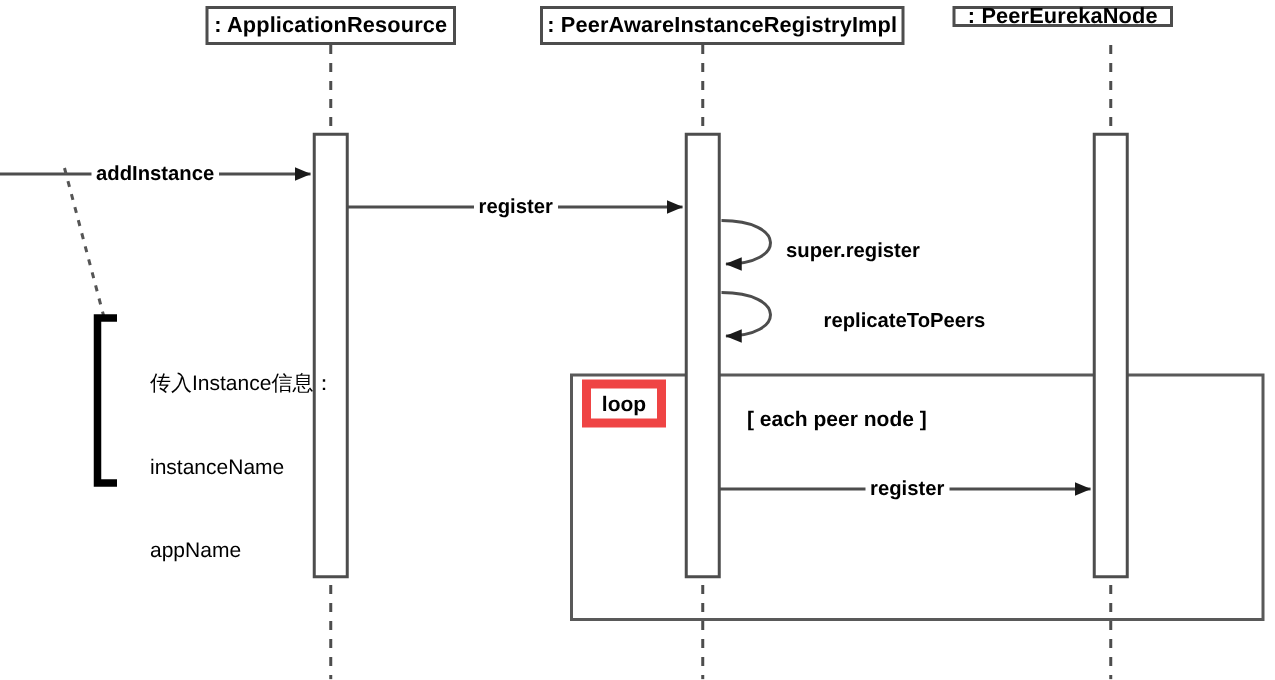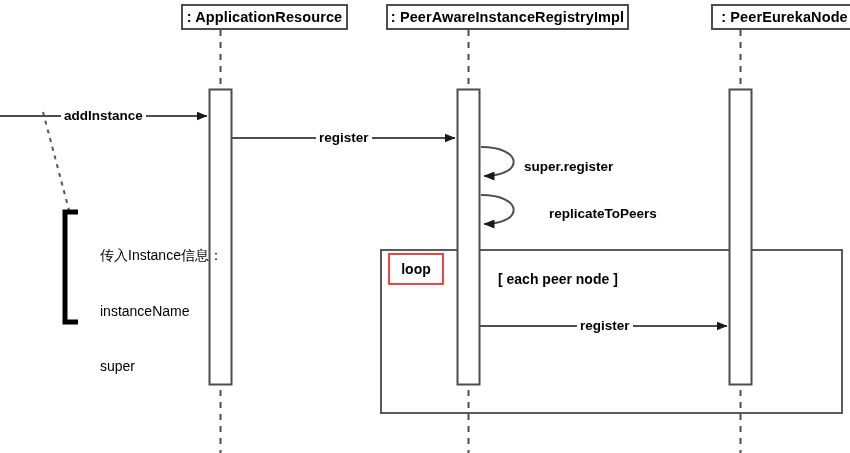--- a/index.html
+++ b/index.html
@@ -30,21 +30,20 @@
     border: 2px solid #4d4d4d;
     background: #ffffff;
     font-weight: bold;
     font-size: 14.5px;
     color: #000000;
     display: flex;
     align-items: center;
     justify-content: center;
     white-space: nowrap;
     letter-spacing: 0.1px;
-    margin-left: 44px;
   }
   .msg-label {
     position: absolute;
     font-weight: bold;
     font-size: 13.5px;
     color: #000000;
     background: #ffffff;
     white-space: nowrap;
     padding: 0 3px;
     line-height: 15px;
@@ -53,21 +52,21 @@
   .self-label {
     position: absolute;
     font-weight: bold;
     font-size: 13.5px;
     color: #000000;
     white-space: nowrap;
   }
   .frame-op {
     position: absolute;
     box-sizing: border-box;
-    border: 2px solid #ef4444;
+    border: 6px solid #ef4444;
     background: #ffffff;
     font-weight: bold;
     font-size: 14px;
     color: #000000;
     display: flex;
     align-items: center;
     justify-content: center;
   }
   .frame-guard {
     position: absolute;
@@ -136,25 +135,25 @@
     <g>
       <line x1="43" y1="112" x2="70" y2="214" stroke="#555555" stroke-width="2" stroke-dasharray="4,5"></line>
       <path d="M78,212 L65,212 L65,322 L78,322" fill="none" stroke="#000000" stroke-width="5" stroke-linecap="butt" stroke-linejoin="miter"></path>
     </g>
   </svg>
 
   <div class="lifeline-head" style="left:137px; top:4px; width:167px; height:26px;">
     <span>: ApplicationResource</span>
   </div>
 
-  <div class="lifeline-head" style="left:342px; top:4px; width:243px; height:26px;">
+  <div class="lifeline-head" style="left:360px; top:4px; width:243px; height:26px;">
     <span>: PeerAwareInstanceRegistryImpl</span>
   </div>
 
-  <div class="lifeline-head" style="left:667px; top:4px; width:147px; height:26px;text-align:center;">
+  <div class="lifeline-head" style="left:635px; top:4px; width:147px; height:14px;text-align:center;">
     <span>: PeerEurekaNode</span>
   </div>
 
   <div class="msg-label" style="left:61px; top:108px;">addInstance</div>
 
   <div class="msg-label" style="left:316px; top:130px;">register</div>
 
   <div class="self-label" style="left:524px; top:159px;">super.register</div>
 
   <div class="self-label" style="left:549px; top:206px;">replicateToPeers</div>
@@ -163,18 +162,18 @@
 
   <div class="frame-op" style="left:388px; top:253px; width:56px; height:32px;">
     <span>loop</span>
   </div>
 
   <div class="frame-guard" style="left:498px; top:271px;">[ each peer node ]</div>
 
   <div class="note" style="left:76px; top:209px;">
     <span class="note-line">传入Instance信息：</span>
     <span class="note-line">instanceName</span>
-    <span class="note-line">super</span>
+    <span class="note-line">appName</span>
     
     
   </div>
 
 </div>
 
 </body></html>

